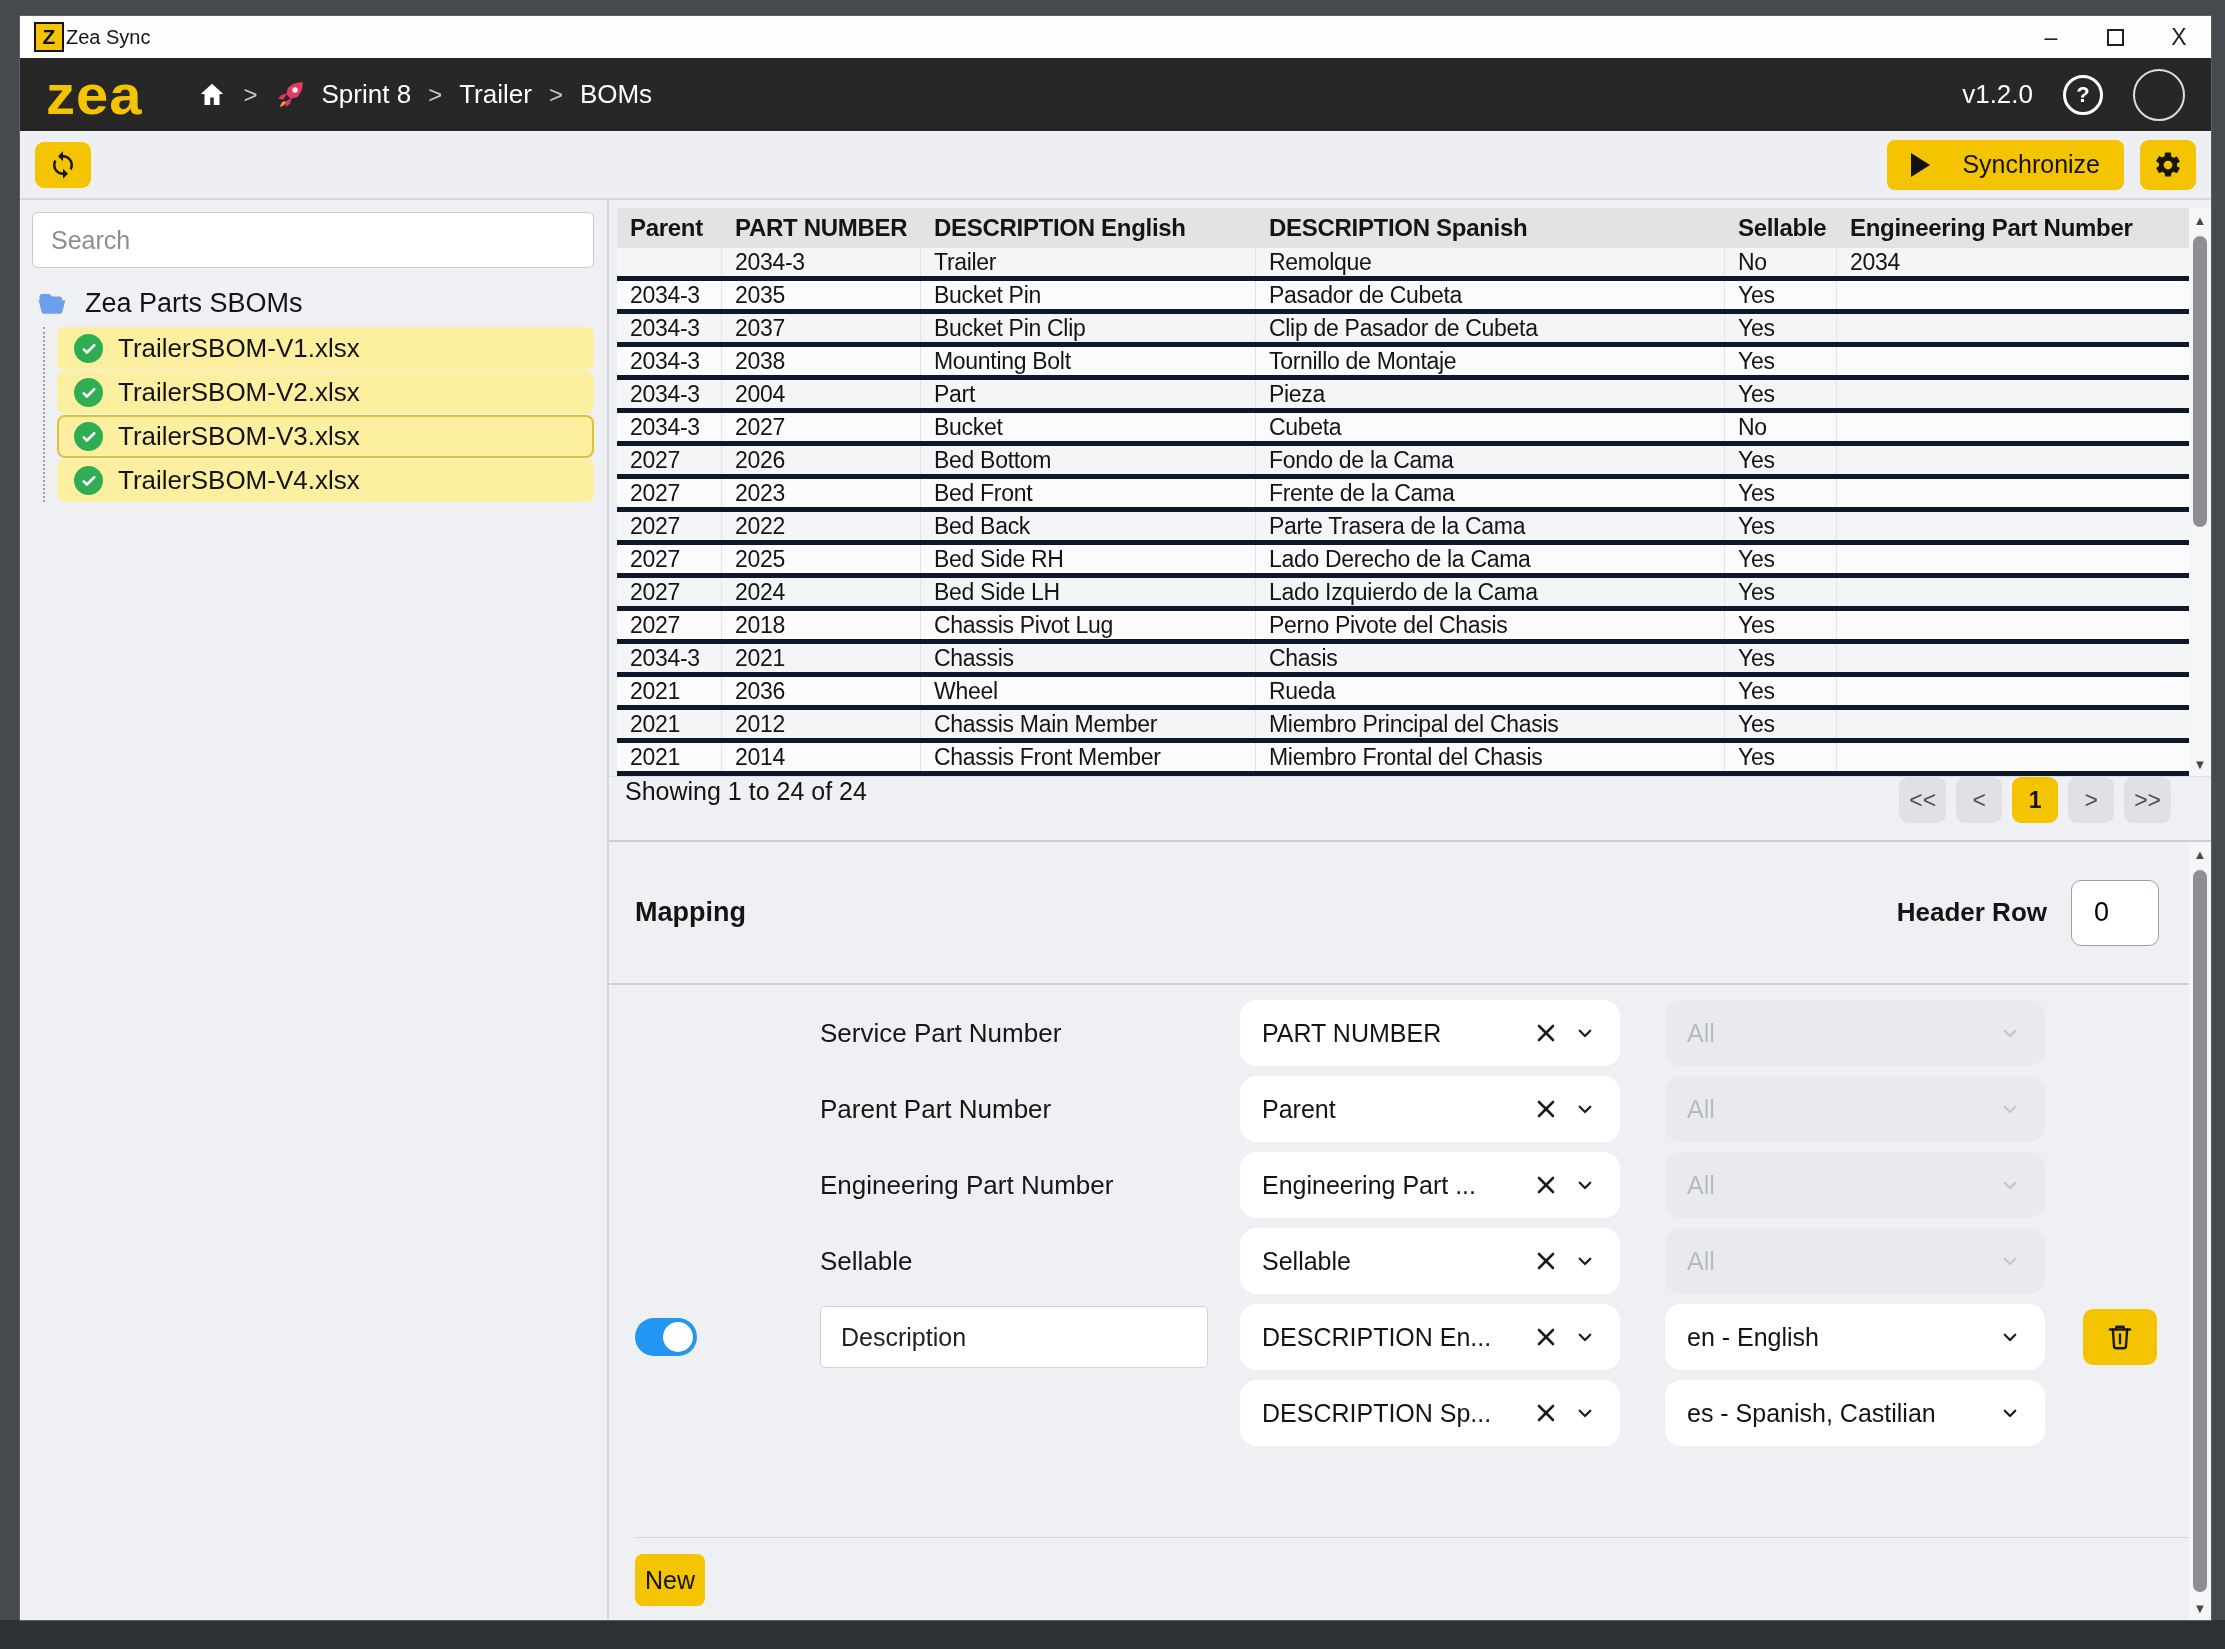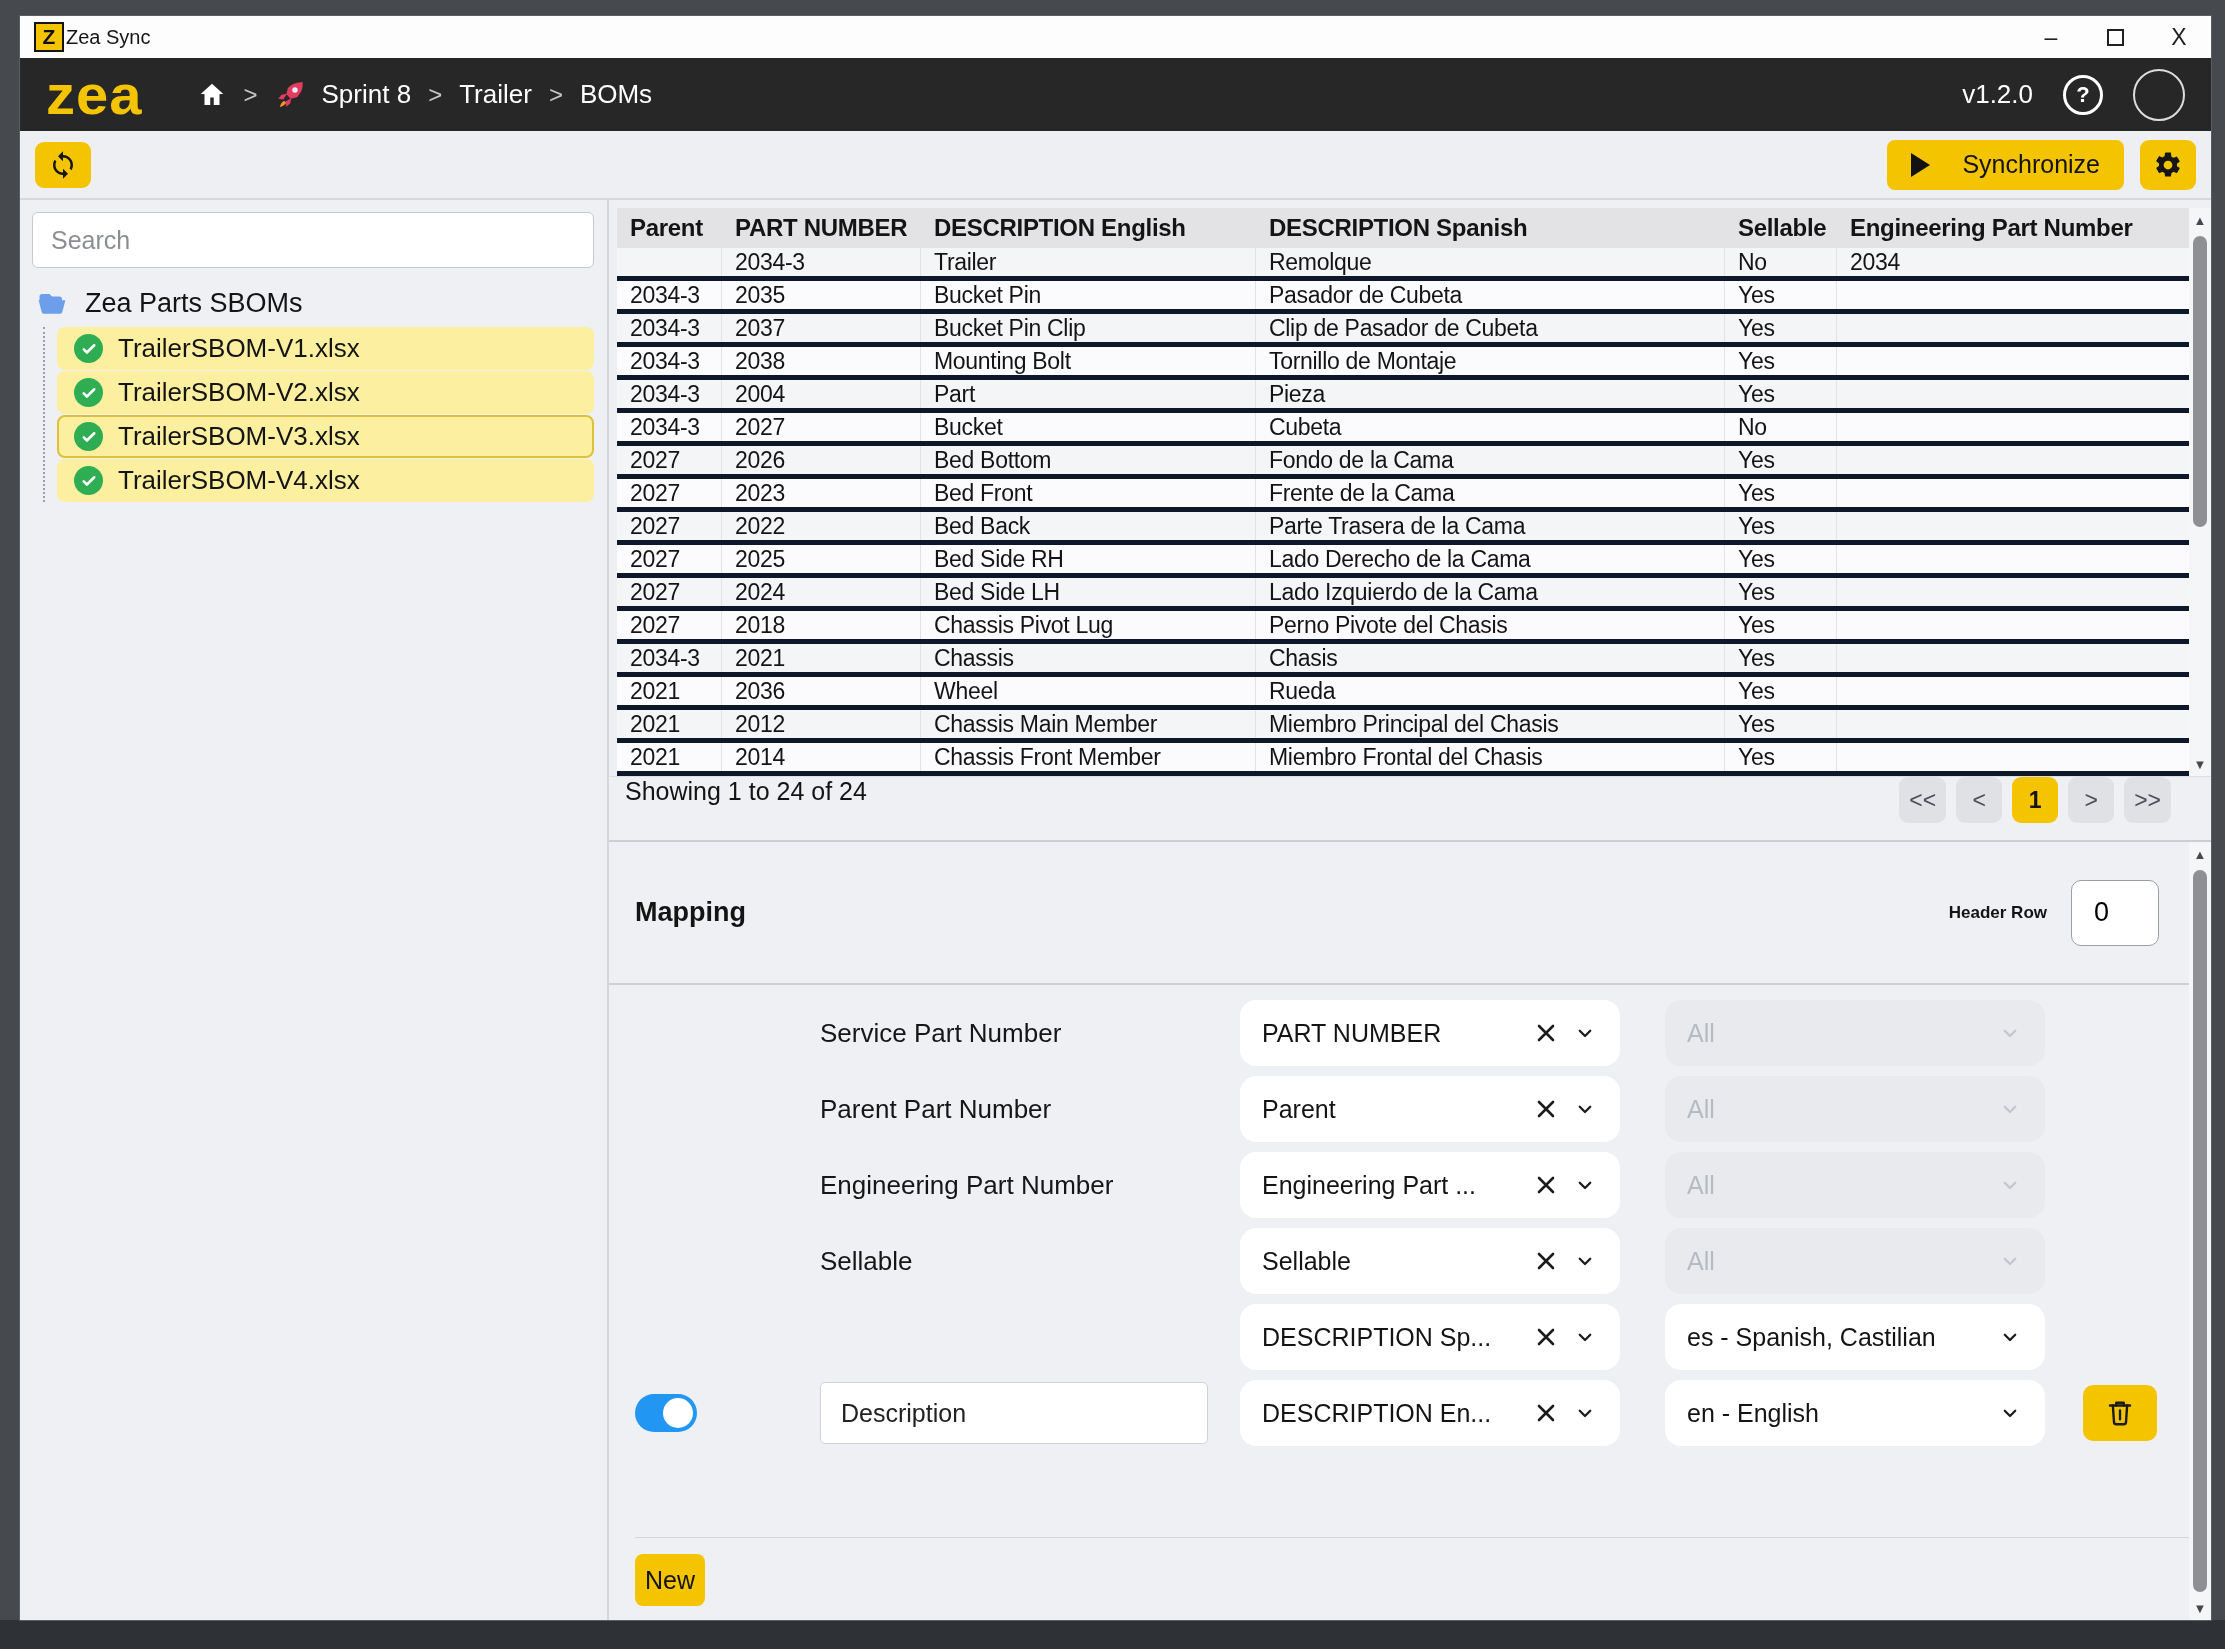--- a/index.html
+++ b/index.html
@@ -91,21 +91,21 @@
   .page-btns { margin-left:auto; display:flex; gap:10px; }
   .page-btn { min-width:46px; height:46px; padding:0 10px; border-radius:9px; background:#dfe1e5; color:#4b4e53; font-size:23px; display:flex; align-items:center; justify-content:center; }
   .page-btn.active { background:#f4c400; color:#141414; font-weight:bold; }
 
   
   .mapping-region { flex:1; display:flex; min-height:0; }
   .mapping-content { flex:1; display:flex; flex-direction:column; min-width:0; }
   .mapping-header { height:143px; flex:0 0 auto; display:flex; align-items:center; padding:0 30px 0 26px; border-bottom:2px solid #cdd0d4; }
   .mapping-title { font-size:27px; font-weight:bold; }
   .header-row-group { margin-left:auto; display:flex; align-items:center; gap:24px; }
-  .header-row-label { font-size:17px; font-weight:bold; }
+  .header-row-label { font-size:26px; font-weight:bold; }
   .header-row-input { width:88px; height:66px; border:1.5px solid #9aa0a6; border-radius:10px; background:#fff; font-size:27px; padding-left:22px; font-family:inherit; }
 
   .map-form { flex:1; display:flex; flex-direction:column; padding:10px 0 14px 26px; min-height:0; }
   .m-row { display:flex; align-items:center; }
   .m-labels { height:44px; }
   .m-labels > div { font-size:25px; font-weight:bold; }
   .m-data { height:76px; }
   .col-public { width:185px; flex:0 0 auto; }
   .col-zea { width:420px; flex:0 0 auto; }
   .col-imported { width:425px; flex:0 0 auto; }
@@ -590,51 +590,20 @@
                       <svg width="26" height="18" viewBox="0 0 24 24">
                         <path d="M5 9l7 7 7-7" stroke="#c3c7cc" stroke-width="3" fill="none" stroke-linecap="round" stroke-linejoin="round"></path>
                       </svg>
                     </span>
                 </div>
               </div>
               <div class="col-actions"></div>
             </div>
 
             <div class="m-row m-data">
-              <div class="col-public"></div>
-              <div class="col-zea"></div>
-              <div class="col-imported">
-                <div class="select-box">
-                  <span class="select-label">DESCRIPTION Sp...</span>
-                  <span class="sb-icon sb-x">
-                      <svg width="24" height="24" viewBox="0 0 24 24">
-                        <path d="M5 5l14 14M19 5L5 19" stroke="#1b1b1b" stroke-width="2.6" stroke-linecap="round"></path>
-                      </svg>
-                    </span>
-                  <span class="sb-icon">
-                      <svg width="26" height="18" viewBox="0 0 24 24">
-                        <path d="M5 9l7 7 7-7" stroke="#1b1b1b" stroke-width="3" fill="none" stroke-linecap="round" stroke-linejoin="round"></path>
-                      </svg>
-                    </span>
-                </div>
-              </div>
-              <div class="col-lang">
-                <div class="select-box">
-                  <span class="select-label">es - Spanish, Castilian</span>
-                  <span class="sb-icon">
-                      <svg width="26" height="18" viewBox="0 0 24 24">
-                        <path d="M5 9l7 7 7-7" stroke="#1b1b1b" stroke-width="3" fill="none" stroke-linecap="round" stroke-linejoin="round"></path>
-                      </svg>
-                    </span>
-                </div>
-              </div>
-              <div class="col-actions"></div>
-            </div>
-
-            <div class="m-row m-data">
               <div class="col-public">
                 <div class="toggle">
                     <div class="knob"></div>
                   </div>
               </div>
               <div class="col-zea">
                 <input class="text-input" value="Description" style="">
               </div>
               <div class="col-imported">
                 <div class="select-box">
@@ -668,20 +637,51 @@
                       <path d="M4 6h16"></path>
                         <path d="M9 6V3.8h6V6"></path>
                         <path d="M6.3 6l.9 13.4A1.8 1.8 0 0 0 9 21h6a1.8 1.8 0 0 0 1.8-1.6L17.7 6"></path>
                         <path d="M12 10v7"></path>
                     </svg>
                   </span>
                 </div>
               </div>
             </div>
 
+            <div class="m-row m-data">
+              <div class="col-public"></div>
+              <div class="col-zea"></div>
+              <div class="col-imported">
+                <div class="select-box">
+                  <span class="select-label">DESCRIPTION Sp...</span>
+                  <span class="sb-icon sb-x">
+                      <svg width="24" height="24" viewBox="0 0 24 24">
+                        <path d="M5 5l14 14M19 5L5 19" stroke="#1b1b1b" stroke-width="2.6" stroke-linecap="round"></path>
+                      </svg>
+                    </span>
+                  <span class="sb-icon">
+                      <svg width="26" height="18" viewBox="0 0 24 24">
+                        <path d="M5 9l7 7 7-7" stroke="#1b1b1b" stroke-width="3" fill="none" stroke-linecap="round" stroke-linejoin="round"></path>
+                      </svg>
+                    </span>
+                </div>
+              </div>
+              <div class="col-lang">
+                <div class="select-box">
+                  <span class="select-label">es - Spanish, Castilian</span>
+                  <span class="sb-icon">
+                      <svg width="26" height="18" viewBox="0 0 24 24">
+                        <path d="M5 9l7 7 7-7" stroke="#1b1b1b" stroke-width="3" fill="none" stroke-linecap="round" stroke-linejoin="round"></path>
+                      </svg>
+                    </span>
+                </div>
+              </div>
+              <div class="col-actions"></div>
+            </div>
+
             <div class="map-footer">
               <div class="new-btn">
                 <span>New</span>
               </div>
             </div>
 
           </div>
         </div>
 
         <div class="v-scrollbar">

